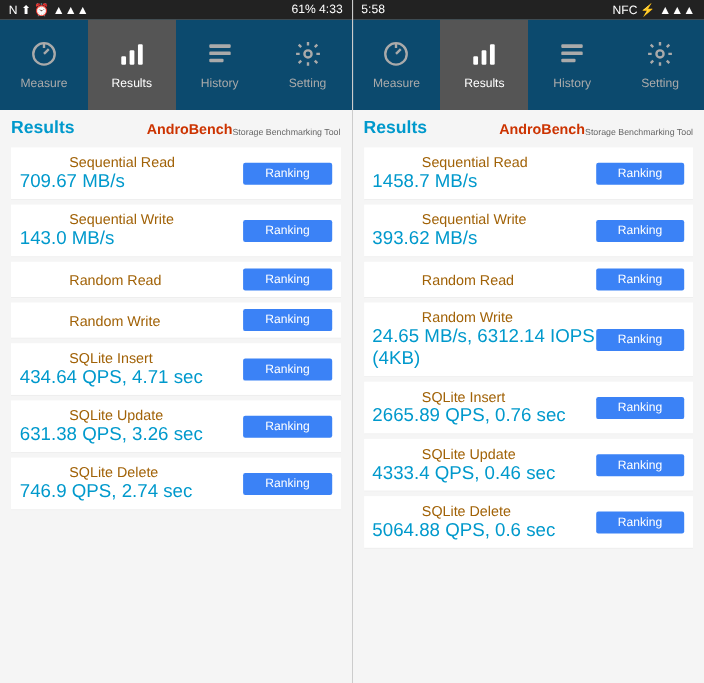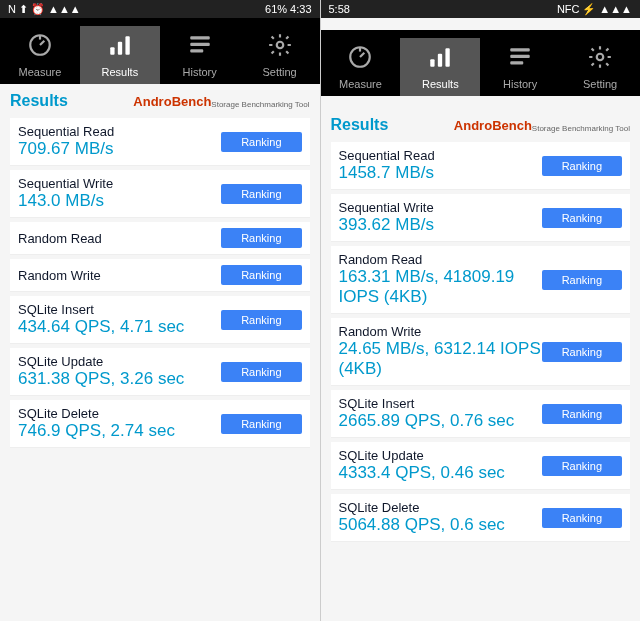--- a/index.html
+++ b/index.html
@@ -14,41 +14,39 @@
     
     .panel {
       flex: 1;
       display: flex;
       flex-direction: column;
       background: #f5f5f5;
       border-right: 1px solid #ccc;
     }
     .panel.right {
       border-right: none;
-      gap: 12px;
     }
 
     
     .status-bar {
       background: #222;
       color: #fff;
       font-size: 11px;
       padding: 2px 8px;
       display: flex;
       justify-content: space-between;
       align-items: center;
       height: 18px;
     }
 
     
     .nav-bar {
-      background: #000000;
-      display: flex;
-      height: 66px;
-      align-items: flex-end;
+      background: #0c4a6e;
+      display: flex;
+      height: 82px;
     }
     .nav-item {
       flex: 1;
       display: flex;
       flex-direction: column;
       align-items: center;
       justify-content: center;
       color: #aaa;
       font-size: 11px;
       cursor: pointer;
@@ -108,22 +106,23 @@
       justify-content: space-between;
       align-items: center;
       border-bottom: 1px solid #eee;
     }
     .benchmark-info {
       display: flex;
       flex-direction: column;
     }
     .benchmark-name {
       font-size: 13px;
-      color: #0f172a;
+      color: #a16207;
       font-weight: 500;
+      margin-left: 45px;
     }
     .benchmark-value {
       font-size: 17px;
       color: #0099cc;
     }
     .ranking-btn {
       background: #3b82f6;
       color: #fff;
       border: none;
       padding: 4px 20px;
@@ -334,21 +333,20 @@
     <div class="benchmark-item">
       <div class="benchmark-info">
         <span class="benchmark-name">Sequential Write</span>
         <span class="benchmark-value">393.62 MB/s</span>
       </div>
       <button class="ranking-btn">Ranking</button>
     </div>
     <div class="benchmark-item">
       <div class="benchmark-info">
         <span class="benchmark-name">Random Read</span>
-        <span class="benchmark-value">163.31 MB/s, 41809.19 IOPS (4KB)</span>
       </div>
       <button class="ranking-btn">Ranking</button>
     </div>
     <div class="benchmark-item">
       <div class="benchmark-info">
         <span class="benchmark-name">Random Write</span>
         <span class="benchmark-value">24.65 MB/s, 6312.14 IOPS (4KB)</span>
       </div>
       <button class="ranking-btn">Ranking</button>
     </div>

